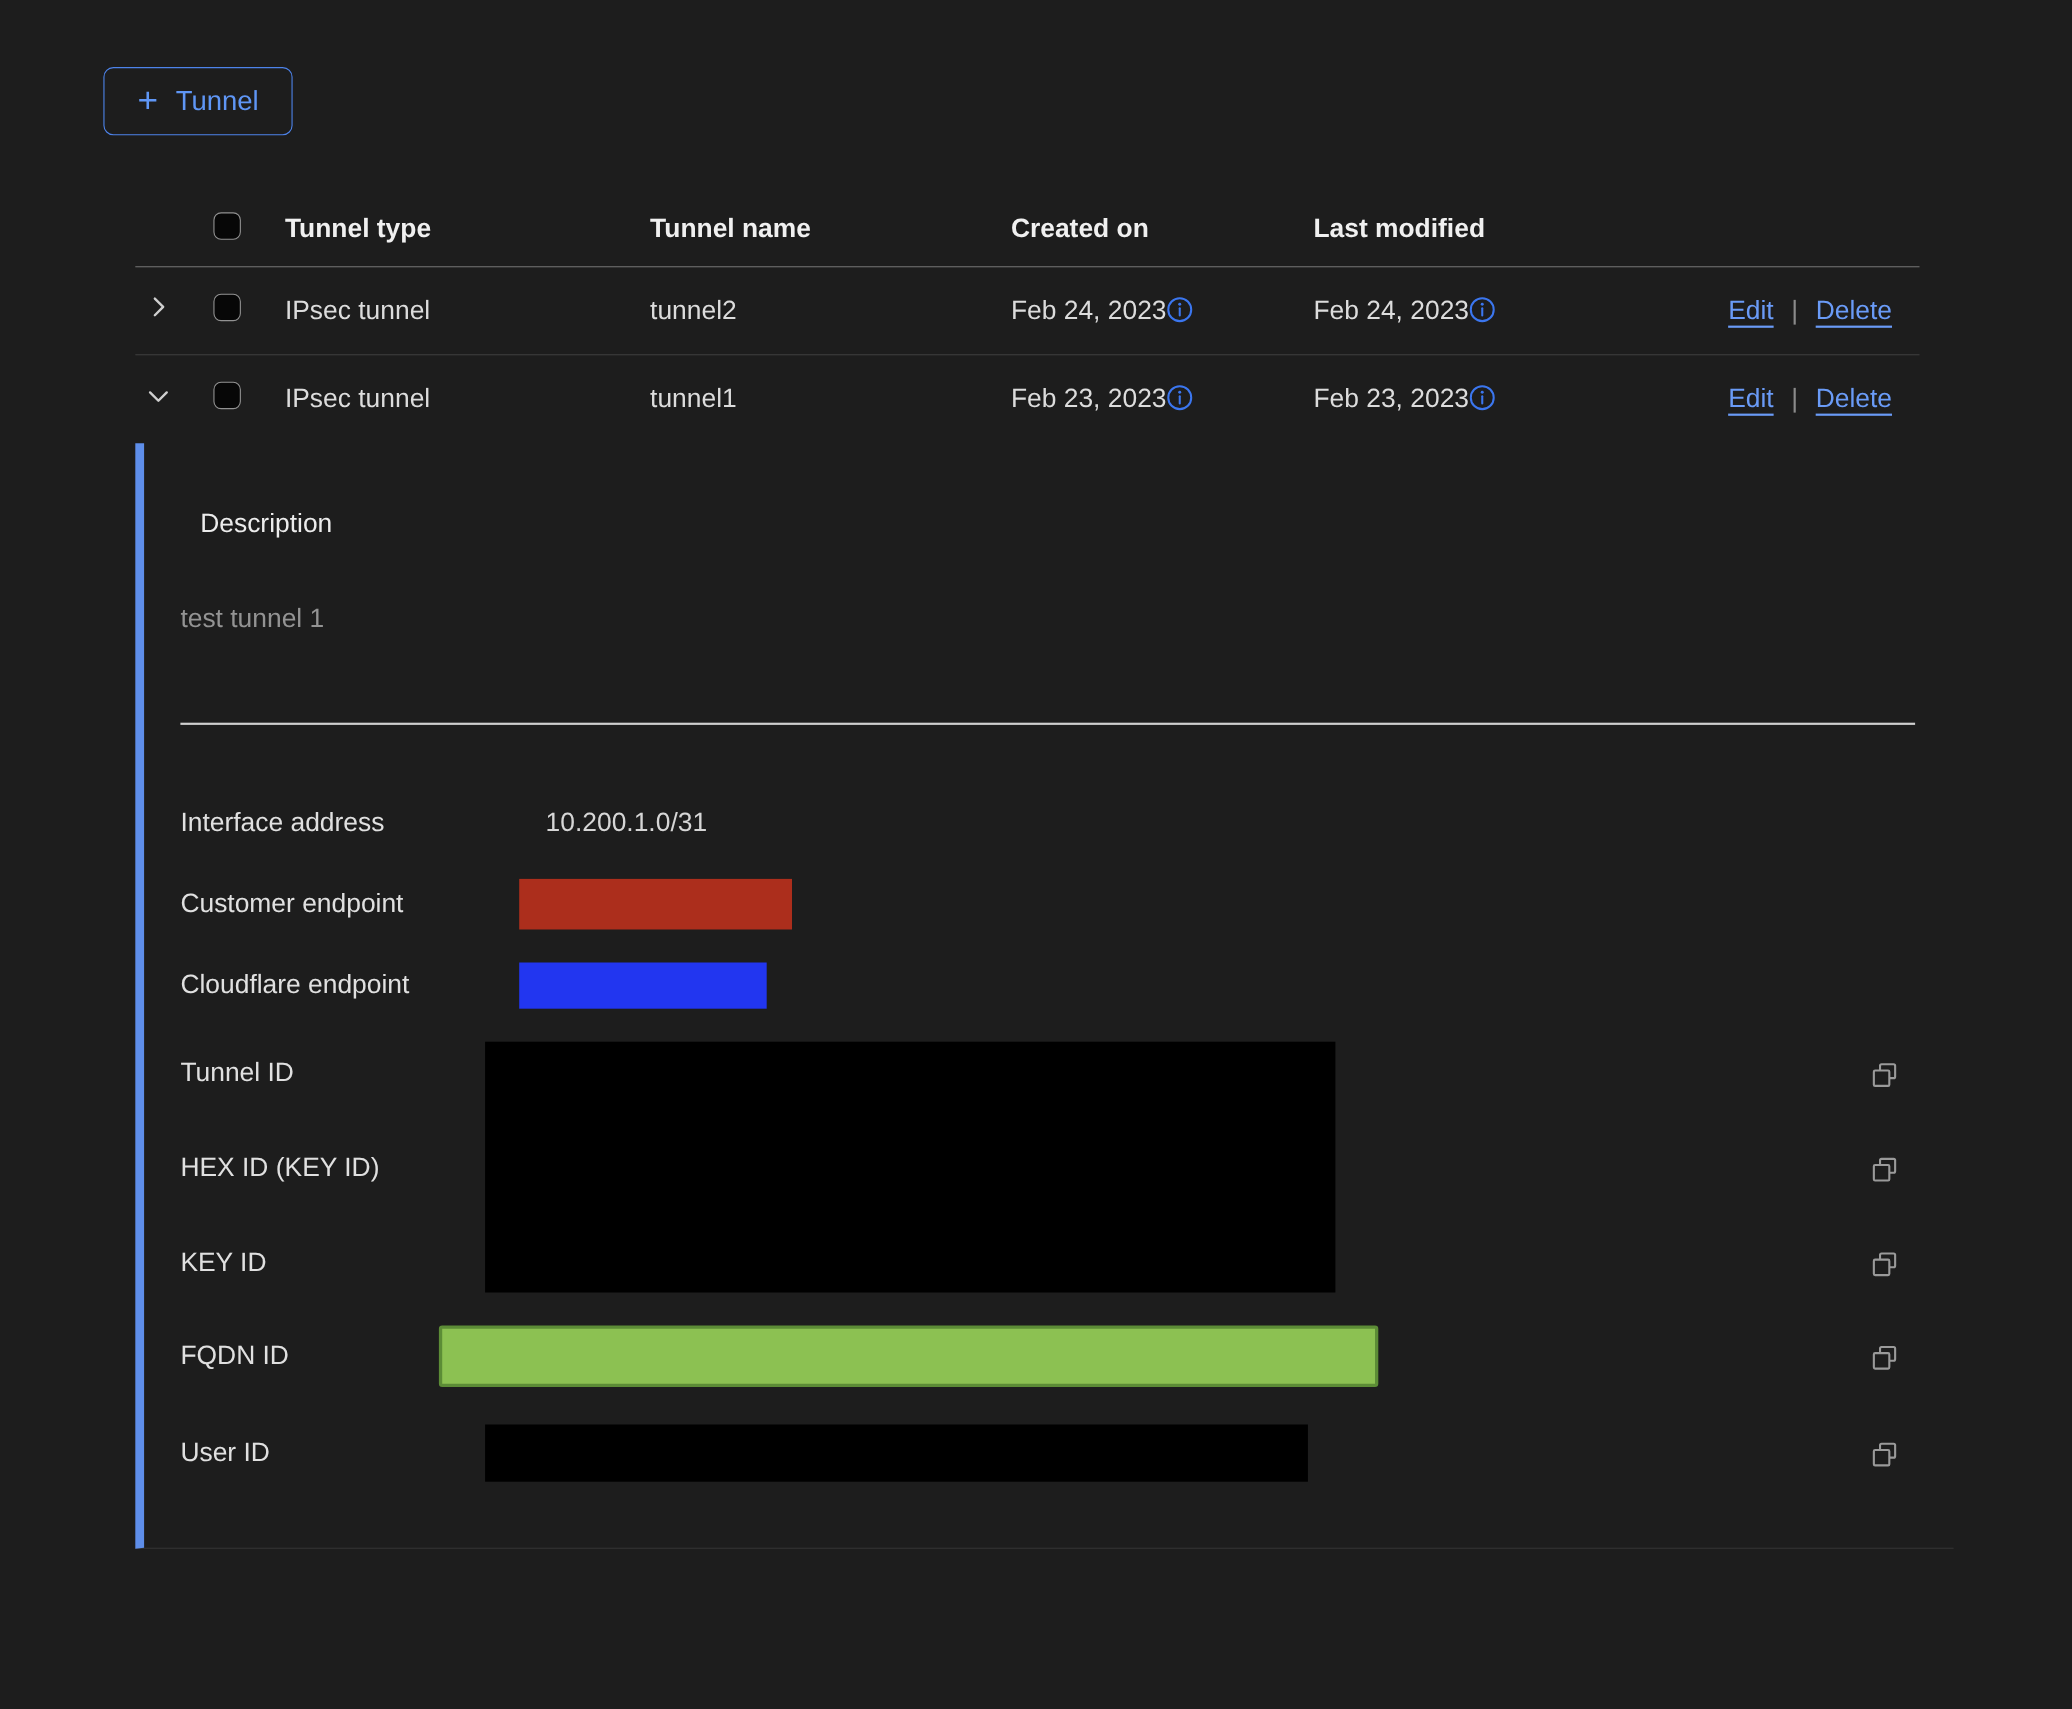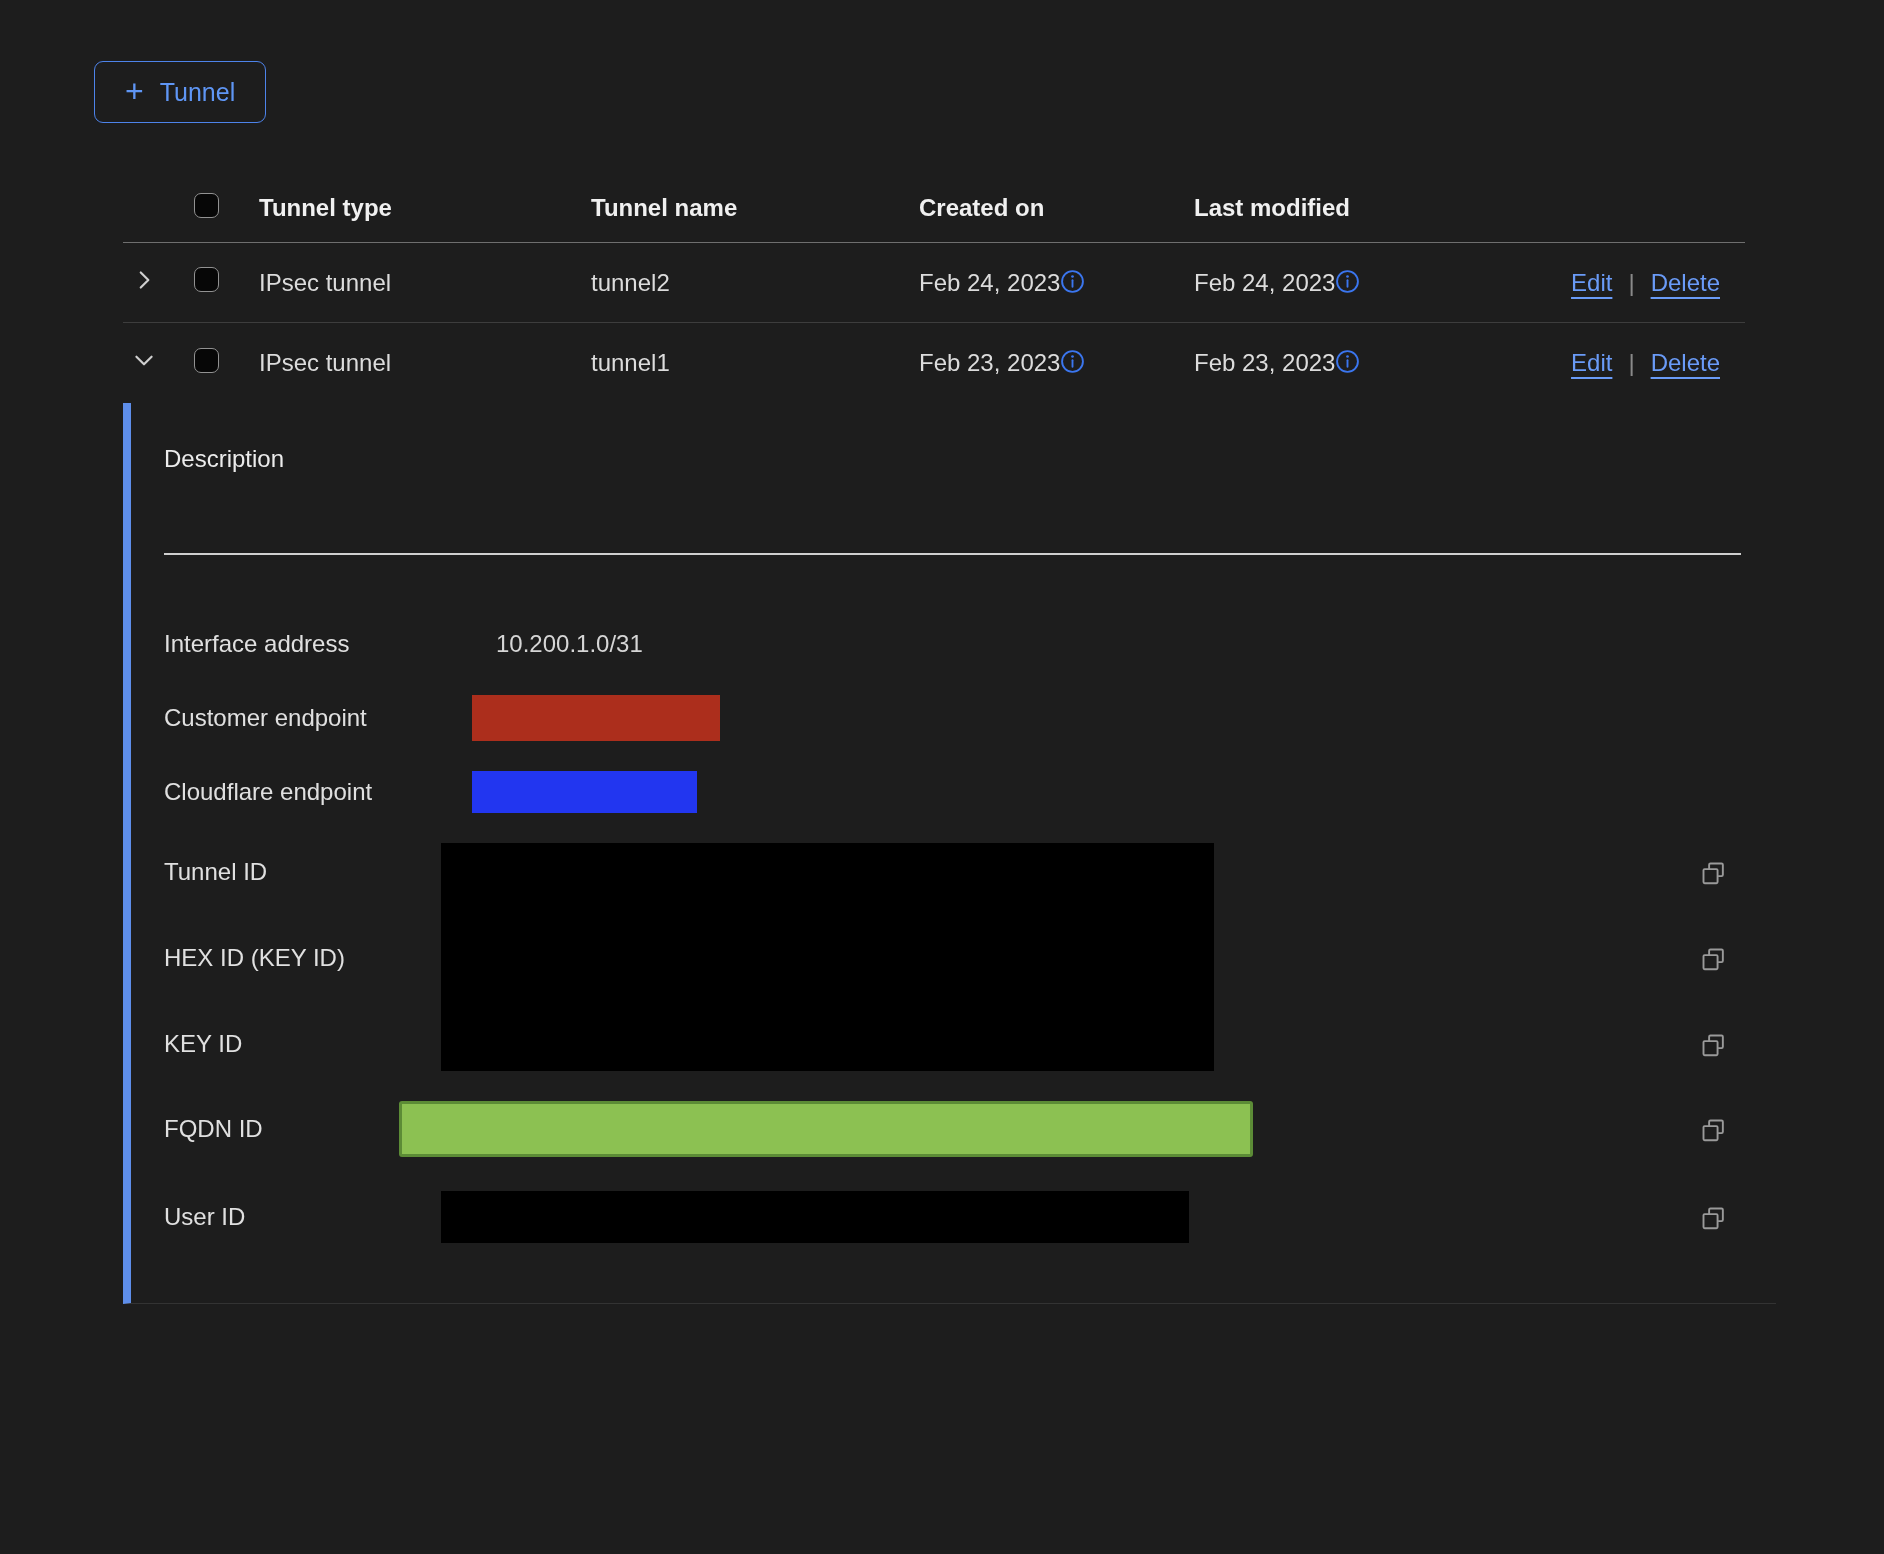--- a/index.html
+++ b/index.html
@@ -59,21 +59,21 @@
   .actions a{color:var(--link);text-decoration:underline;text-underline-offset:6px;cursor:pointer;}
   .actions .sep{color:#8a8a8a;margin:0 16px;text-decoration:none;}
 
   
   .detail{
     width:1653px;
     border-left:8px solid var(--bar);
     border-bottom:1px solid #333333;
     padding:42px 0 40px 33px;
   }
-  .desc-heading{font-size:24px;color:#ececec;margin:0;}
+  .desc-heading{font-size:24px;color:#ececec;margin:18px;}
   .desc-value{font-size:24px;color:#939393;margin:58px 0 0 0;}
   .btn-health{
     display:inline-flex;align-items:center;
     margin-top:30px;height:60px;padding:0 32px;
     background:transparent;border:1.5px solid #4d83ea;border-radius:9px;
     color:var(--accent);font-size:24px;
     font-family:"Liberation Sans", sans-serif;cursor:pointer;
   }
   .divider{border:none;border-top:2px solid #cfcfcf;margin:80px 0 0 0;width:1577px;}
 
@@ -187,20 +187,21 @@
           </svg>
       </div>
       <div class="actions">
         <a>Edit</a><span class="sep">|</span><a>Delete</a>
       </div>
     </div>
 
     <div class="detail">
 
       <p class="desc-heading">Description</p>
+      <p class="desc-value">test tunnel 1</p>
 
 
       <hr class="divider">
 
       <div class="fields">
 
         <div class="frow h74">
           <div class="flabel">Interface address</div>
           <div class="fvalue-text">10.200.1.0/31</div>
           <div></div>

